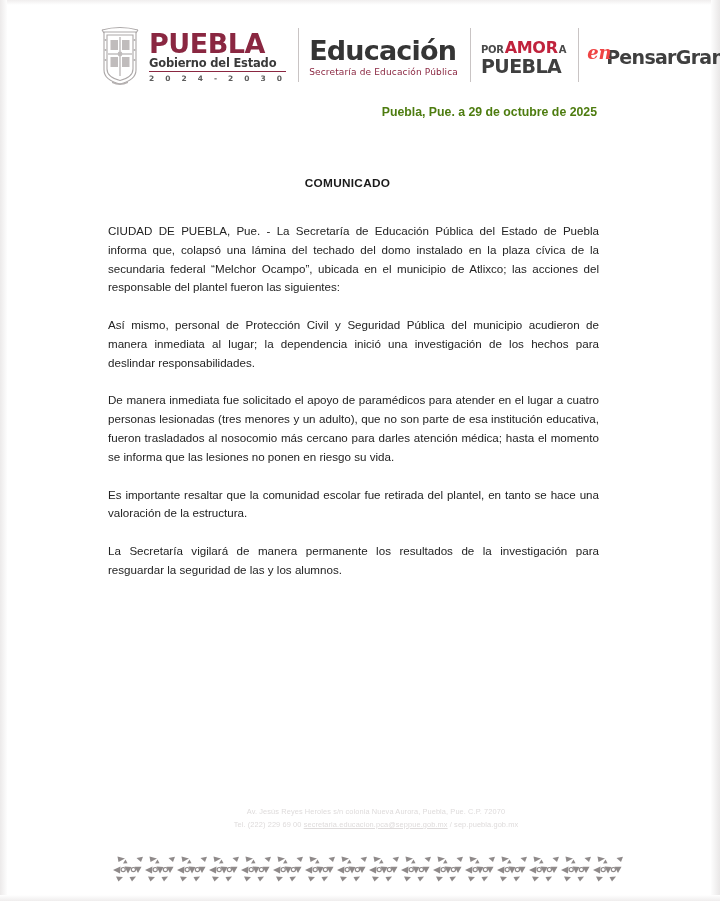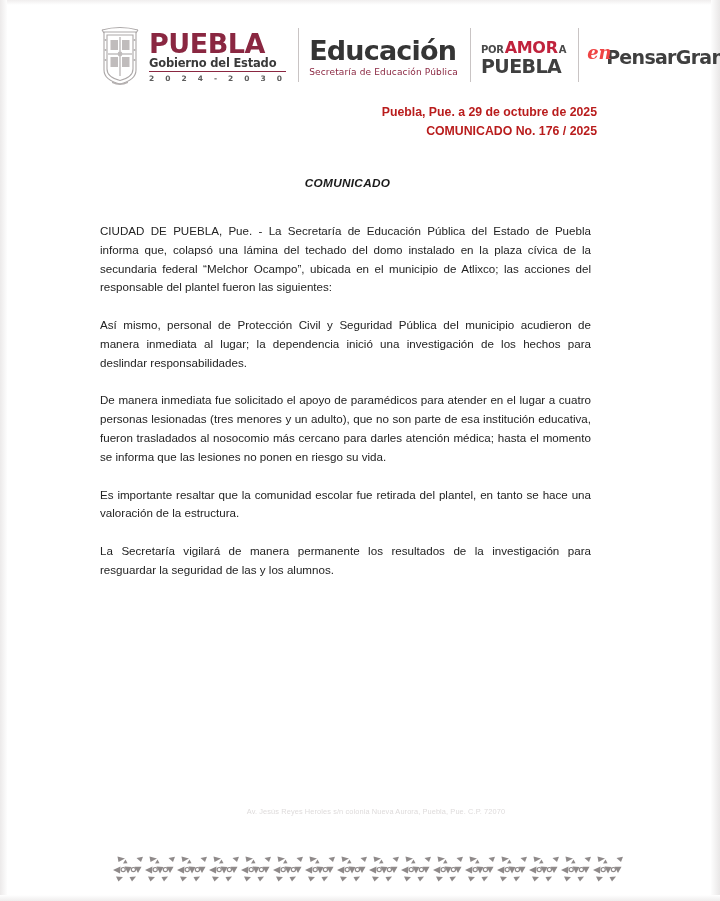--- a/index.html
+++ b/index.html
@@ -195,42 +195,41 @@
 
   
   .datebox {
     position: absolute;
     right: 123px;
     top: 103px;
     text-align: right;
     font-family: "Liberation Sans", sans-serif;
     font-weight: bold;
     font-size: 12.3px;
-    color: #b91c1c;
+    color: #4d7c0f;
     line-height: 1.55;
   }
 
   
   .doc-title {
     position: absolute;
     left: 100px;
     top: 176px;
     width: 495px;
     text-align: center;
     font-family: "Liberation Sans", sans-serif;
     font-weight: bold;
     font-size: 11.8px;
     letter-spacing: 0.3px;
     color: #1a1a1a;
-    font-style: italic;
   }
 
   .body-copy {
     position: absolute;
-    left: 100px;
+    left: 108px;
     top: 222px;
     width: 491px;
   }
   .body-copy p {
     margin: 0 0 19px 0;
     font-family: "Liberation Sans", sans-serif;
     font-size: 11.6px;
     line-height: 1.62;
     color: #232323;
     text-align: justify;
@@ -333,35 +332,35 @@
     <div class="pensar-block">
       <div class="pensar-word">Pensar</div>
       <div class="grande-word">Grande</div>
       <div class="en-script">en</div>
     </div>
 
   </div>
 
   <div class="datebox">
     <div>Puebla, Pue. a 29 de octubre de 2025</div>
-    <div>COMUNICADO No. 176 / 2025</div>
   </div>
 
   <div class="doc-title">COMUNICADO</div>
 
   <div class="body-copy">
     <p>CIUDAD DE PUEBLA, Pue. - La Secretaría de Educación Pública del Estado de Puebla informa que, colapsó una lámina del techado del domo instalado en la plaza cívica de la secundaria federal “Melchor Ocampo”, ubicada en el municipio de Atlixco; las acciones del responsable del plantel fueron las siguientes:</p>
     <p>Así mismo, personal de Protección Civil y Seguridad Pública del municipio acudieron de manera inmediata al lugar; la dependencia inició una investigación de los hechos para deslindar responsabilidades.</p>
     <p>De manera inmediata fue solicitado el apoyo de paramédicos para atender en el lugar a cuatro personas lesionadas (tres menores y un adulto), que no son parte de esa institución educativa, fueron trasladados al nosocomio más cercano para darles atención médica; hasta el momento se informa que las lesiones no ponen en riesgo su vida.</p>
     <p>Es importante resaltar que la comunidad escolar fue retirada del plantel, en tanto se hace una valoración de la estructura.</p>
     <p>La Secretaría vigilará de manera permanente los resultados de la investigación para resguardar la seguridad de las y los alumnos.</p>
   </div>
 
   <div class="footer">
     <div>Av. Jesús Reyes Heroles s/n colonia Nueva Aurora, Puebla, Pue. C.P. 72070</div>
+    <div><span>Tel. (222) 229 69 00 </span><span class="mail">secretaria.educacion.pca@seppue.gob.mx</span><span> / sep.puebla.gob.mx</span></div>
   </div>
 
   <div class="band">
     <svg width="512" height="28" viewBox="0 0 512 28">
       <defs>
         <g id="motif">
           <g fill="#8f8a8a">
             <path d="M5.5 0.5 L13 2.5 L6.5 6 Z"></path>
             <path d="M13.5 3.5 L11 7.5 L15.5 7.2 Z"></path>
             <path d="M1 14 L8.5 10.5 L8 17.5 Z"></path>

